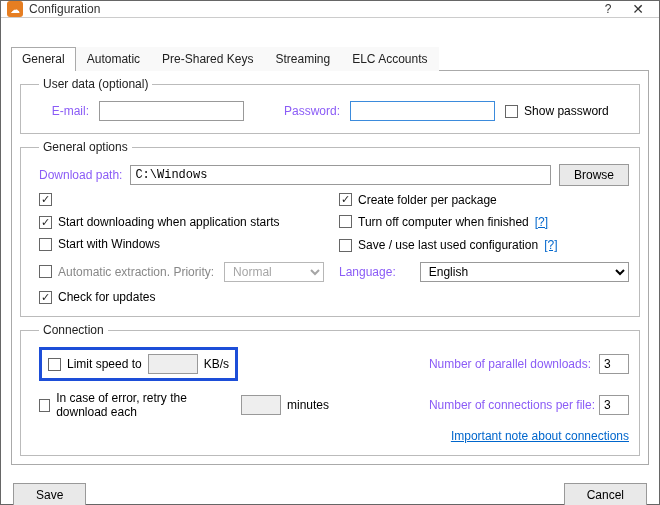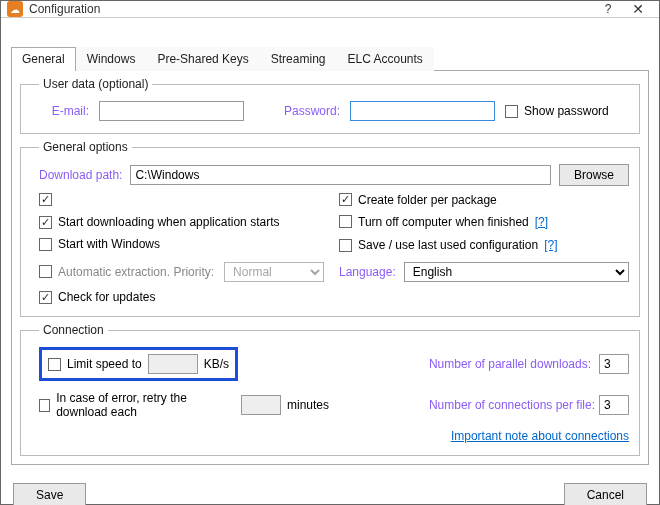--- a/index.html
+++ b/index.html
@@ -59,21 +59,21 @@
     <span class="app-icon">☁</span>
     <span class="title">Configuration</span>
     <span class="help">?</span>
     <span class="close">✕</span>
   </div>
 
   <div class="body">
 
     <div class="tabs">
       <div class="tab active">General</div>
-      <div class="tab">Windows</div>
+      <div class="tab">Automatic</div>
       <div class="tab">Pre-Shared Keys</div>
       <div class="tab">Streaming</div>
       <div class="tab">ELC Accounts</div>
     </div>
 
     <div class="panel">
 
       <fieldset>
         <legend>User data (optional)</legend>
         <div class="row" style="gap:10px;">
@@ -87,21 +87,21 @@
             <span>Show password</span>
           </span>
         </div>
       </fieldset>
 
       <fieldset>
         <legend>General options</legend>
 
         <div class="row" style="gap:8px;">
           <label class="txt">Download path:</label>
-          <input type="text" style="flex: 1 1 0%;" value="C:\Windows">
+          <input type="text" style="flex: 1 1 0%; font-family: Liberation Mono, monospace;" value="C:\Windows">
           <button class="btn">Browse</button>
         </div>
 
         <div class="grid2">
           <div>
             <span class="checkbox checked">
               <span class="box"></span>
             </span>
           </div>
           <div>
@@ -141,21 +141,21 @@
 
           <div class="row" style="gap:10px;">
             <span class="checkbox">
               <span class="box"></span>
               <span class="disabled-text">Automatic extraction. Priority:</span>
             </span>
             <select disabled="" style="width:100px;">
               <option>Normal</option>
             </select>
           </div>
-          <div class="row" style="gap:8px;">
+          <div class="row" style="gap:24px;">
             <label class="txt">Language:</label>
             <select style="flex:1;">
               <option>English</option>
             </select>
           </div>
 
           <div>
             <span class="checkbox checked">
               <span class="box"></span>
               <span>Check for updates</span>

